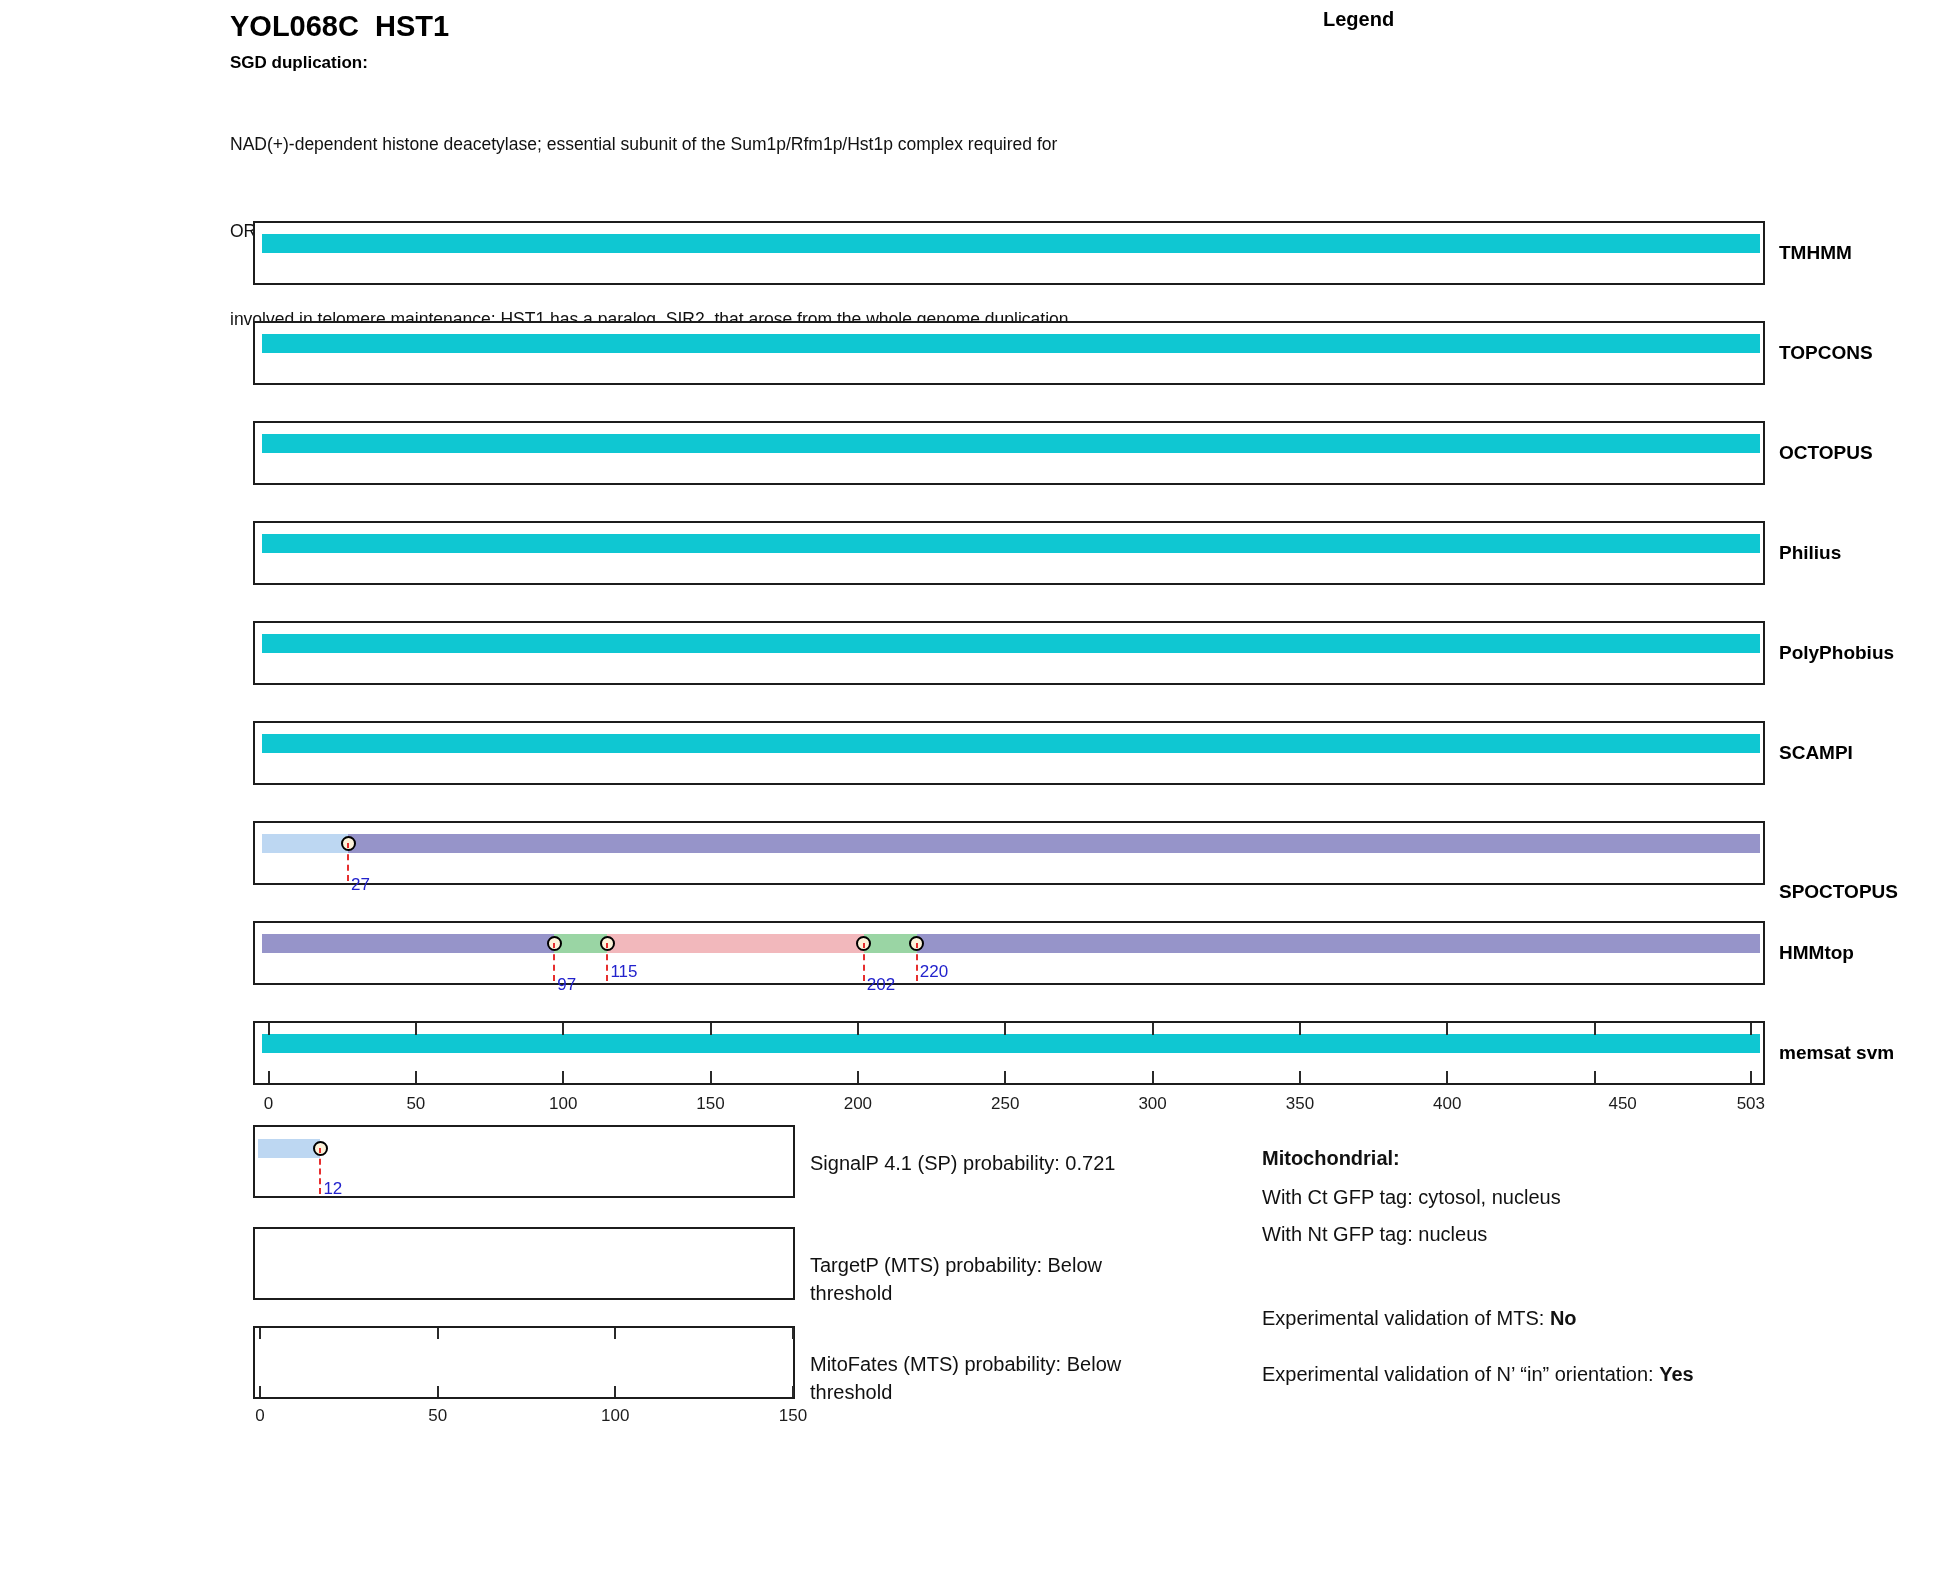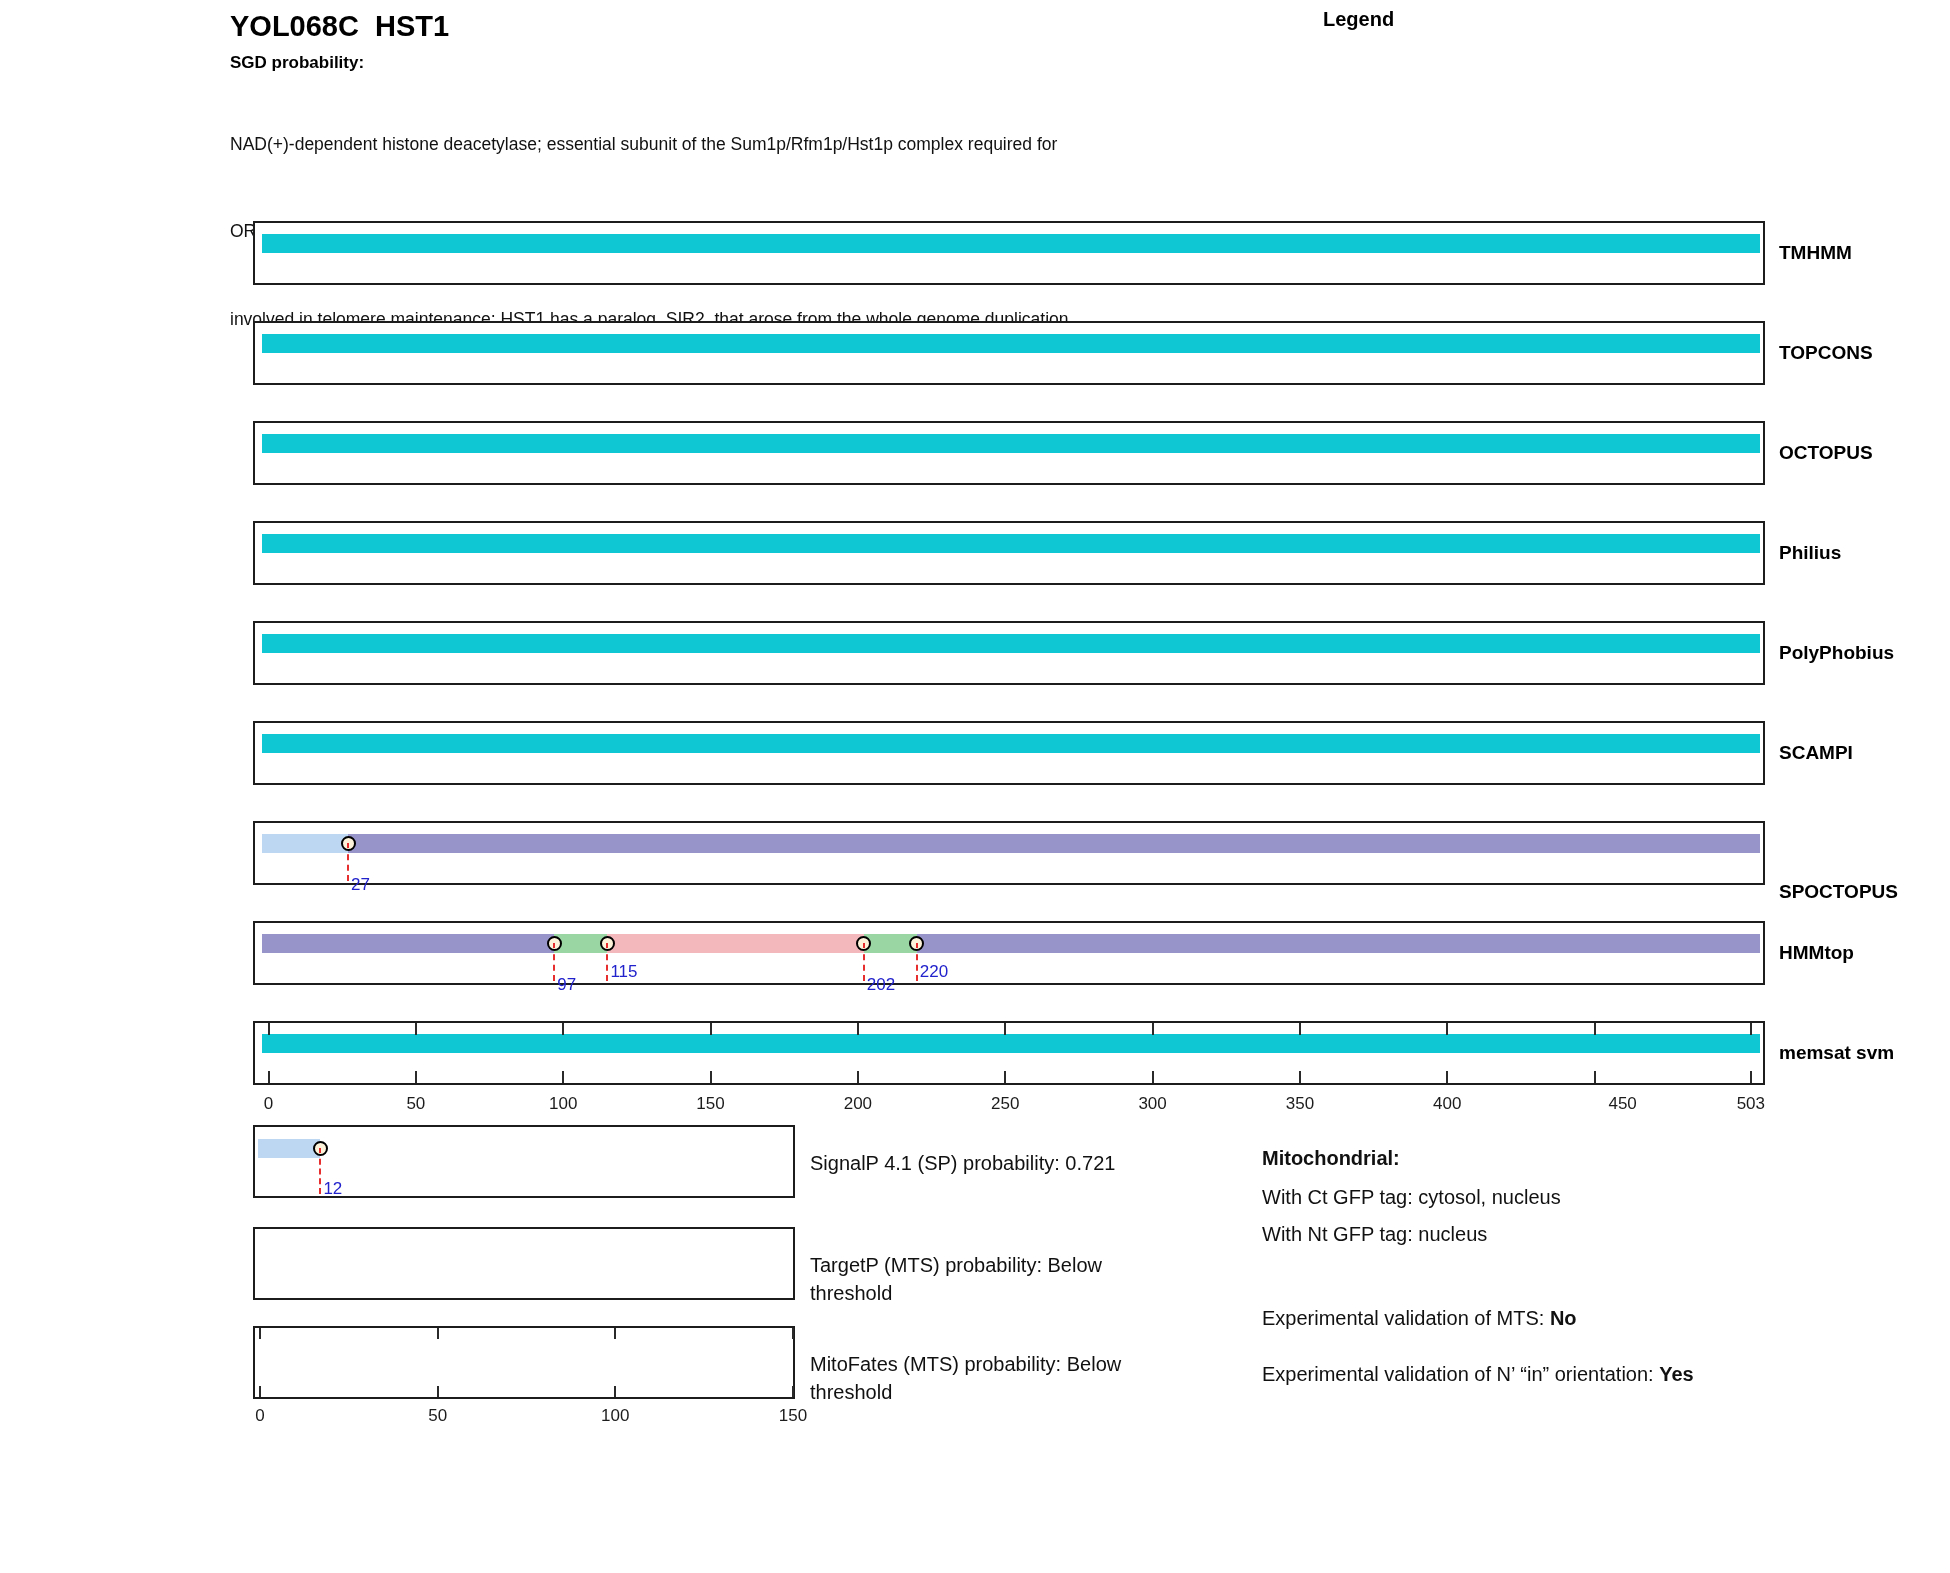--- a/index.html
+++ b/index.html
@@ -22,21 +22,21 @@
   .marker-label{position:absolute;font-size:17px;color:#2222cc;white-space:pre;}
   .plot-caption{position:absolute;left:810px;width:345px;font-size:20px;line-height:28px;color:#111;}
   .info-line{position:absolute;left:1262px;font-size:20px;color:#111;white-space:pre;}
   .bold{font-weight:bold;}
 </style>
 </head>
 <body>
 
 <div id="canvas">
   <div class="page-title">YOL068C  HST1</div>
-  <div class="sgd-label">SGD probability:</div>
+  <div class="sgd-label">SGD duplication:</div>
   <div class="desc">
     <div>NAD(+)-dependent histone deacetylase; essential subunit of the Sum1p/Rfm1p/Hst1p complex required for</div>
     <div>ORC-dependent silencing and meiotic repression; non-essential subunit of the Set3C deacetylase complex;</div>
     <div>involved in telomere maintenance; HST1 has a paralog, SIR2, that arose from the whole genome duplication</div>
   </div>
 
   <div class="legend">
     <div class="legend-title">Legend</div>
   </div>
 

